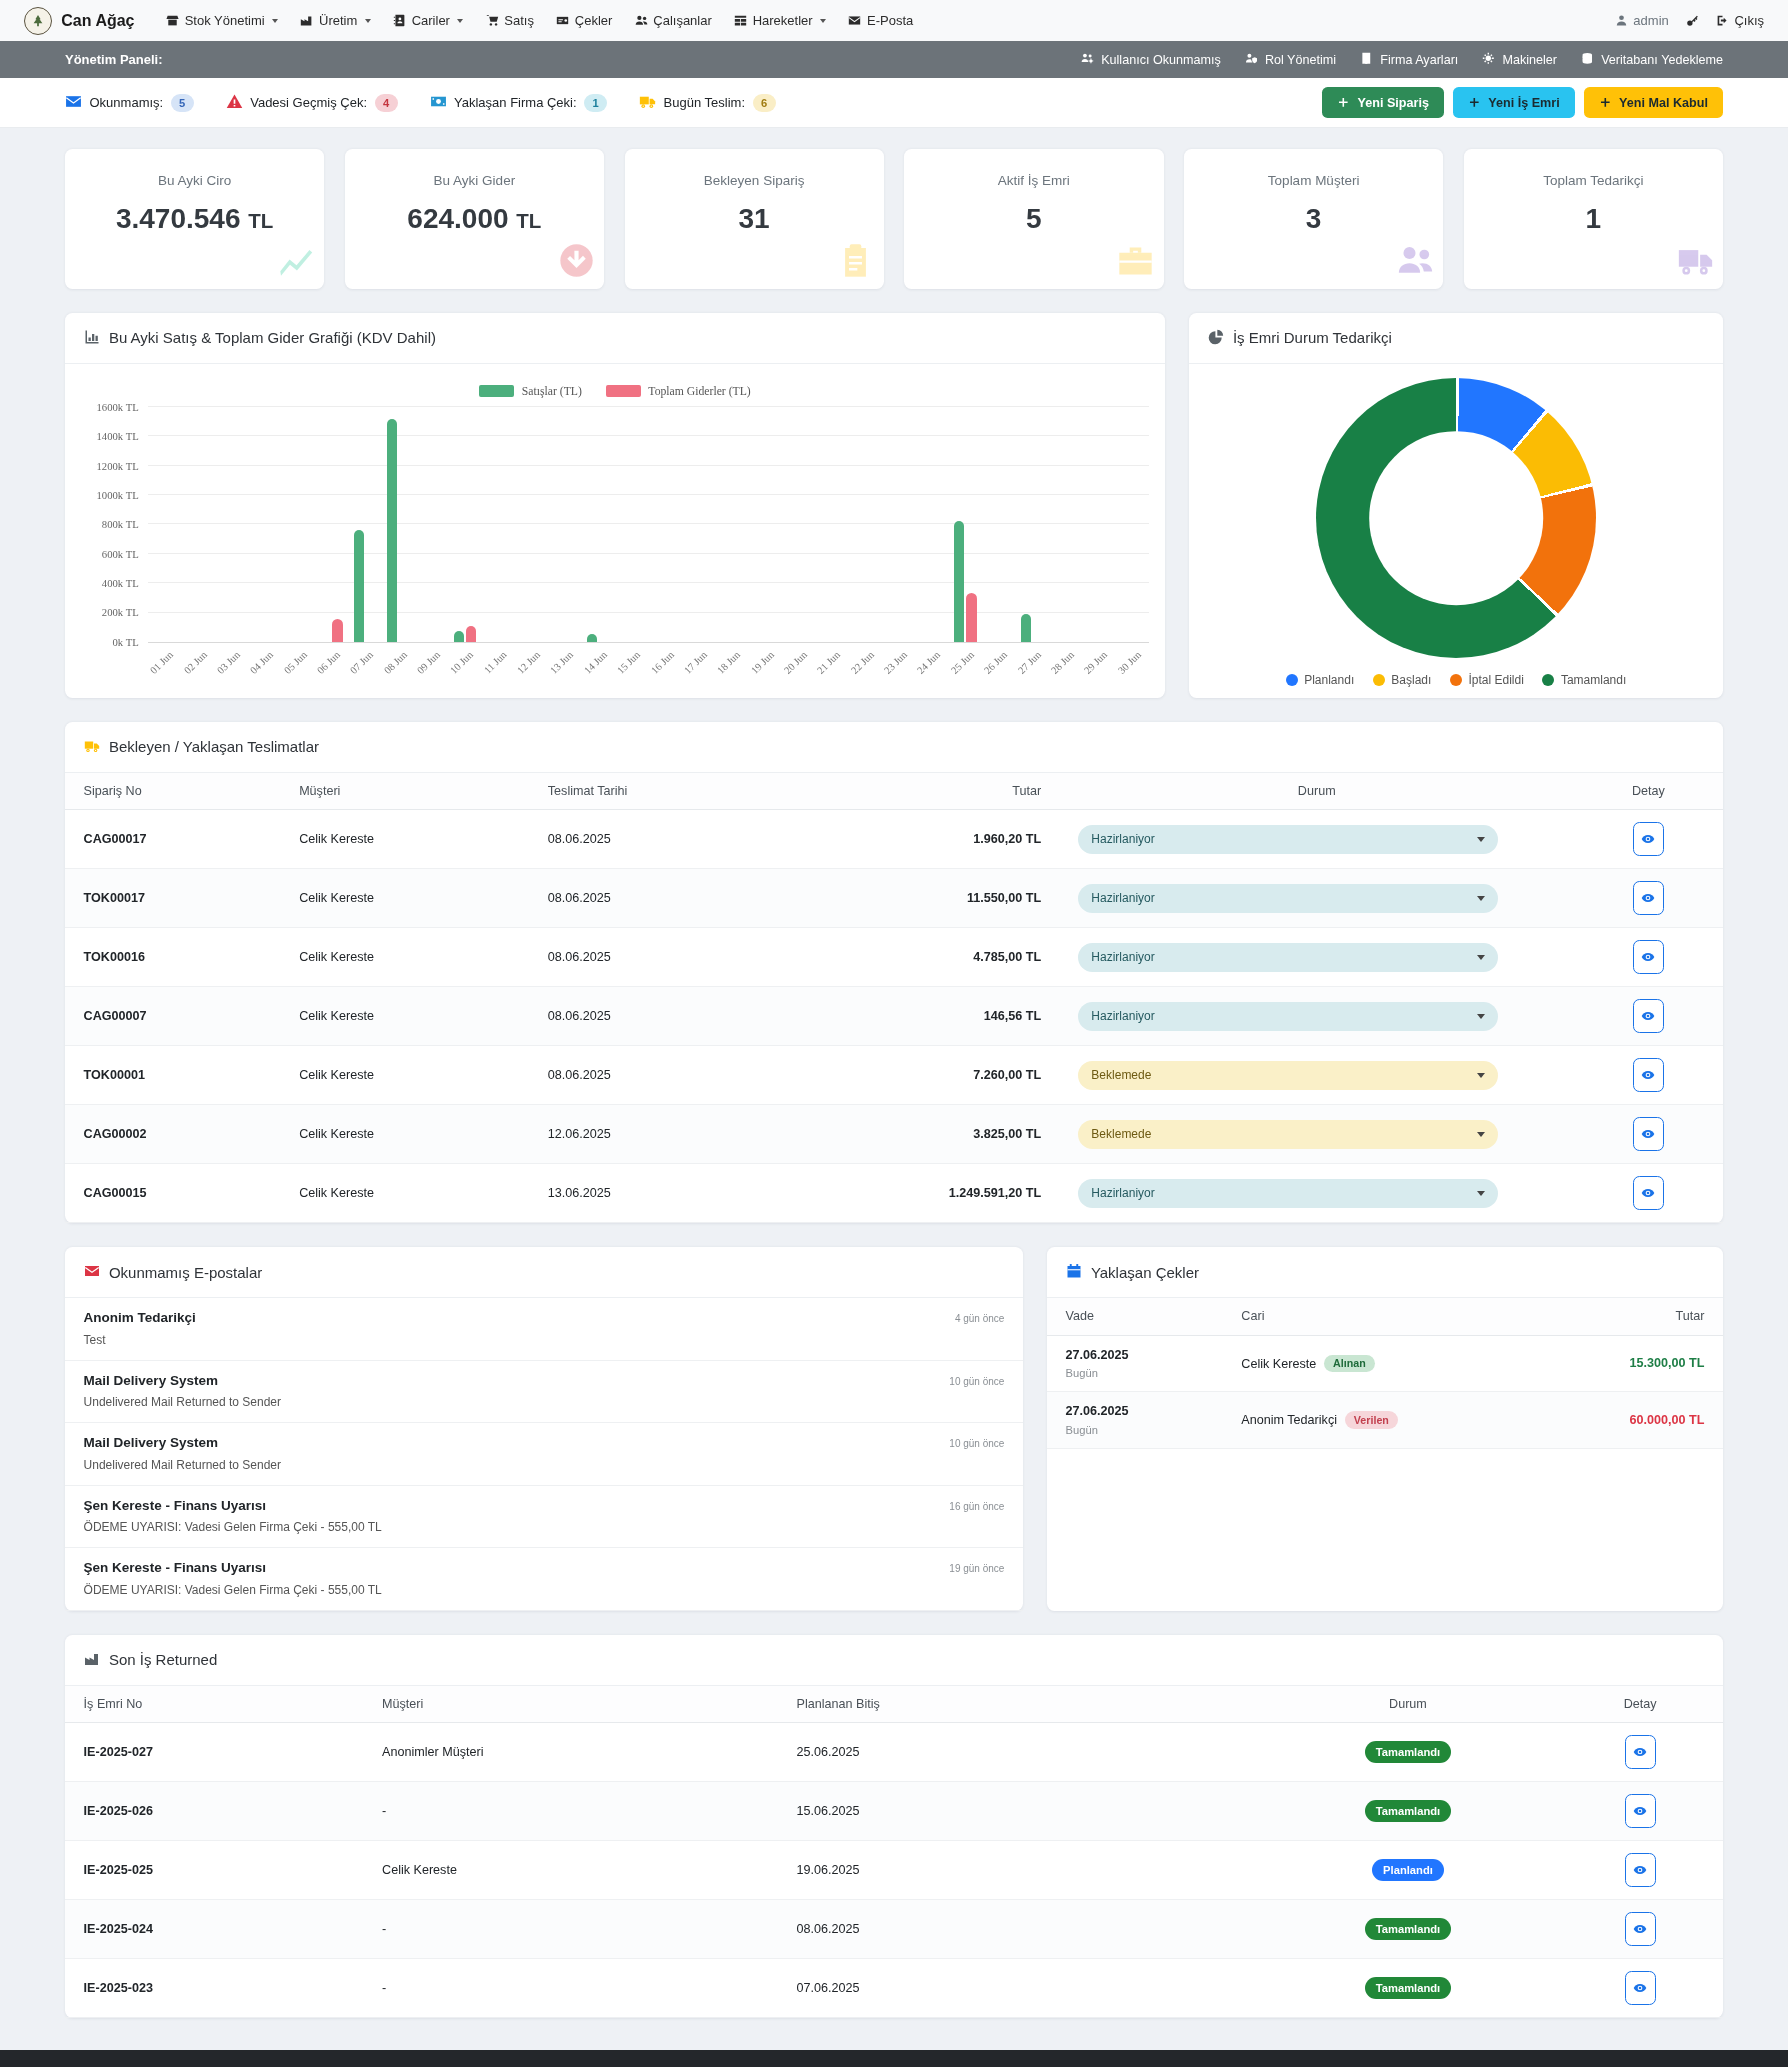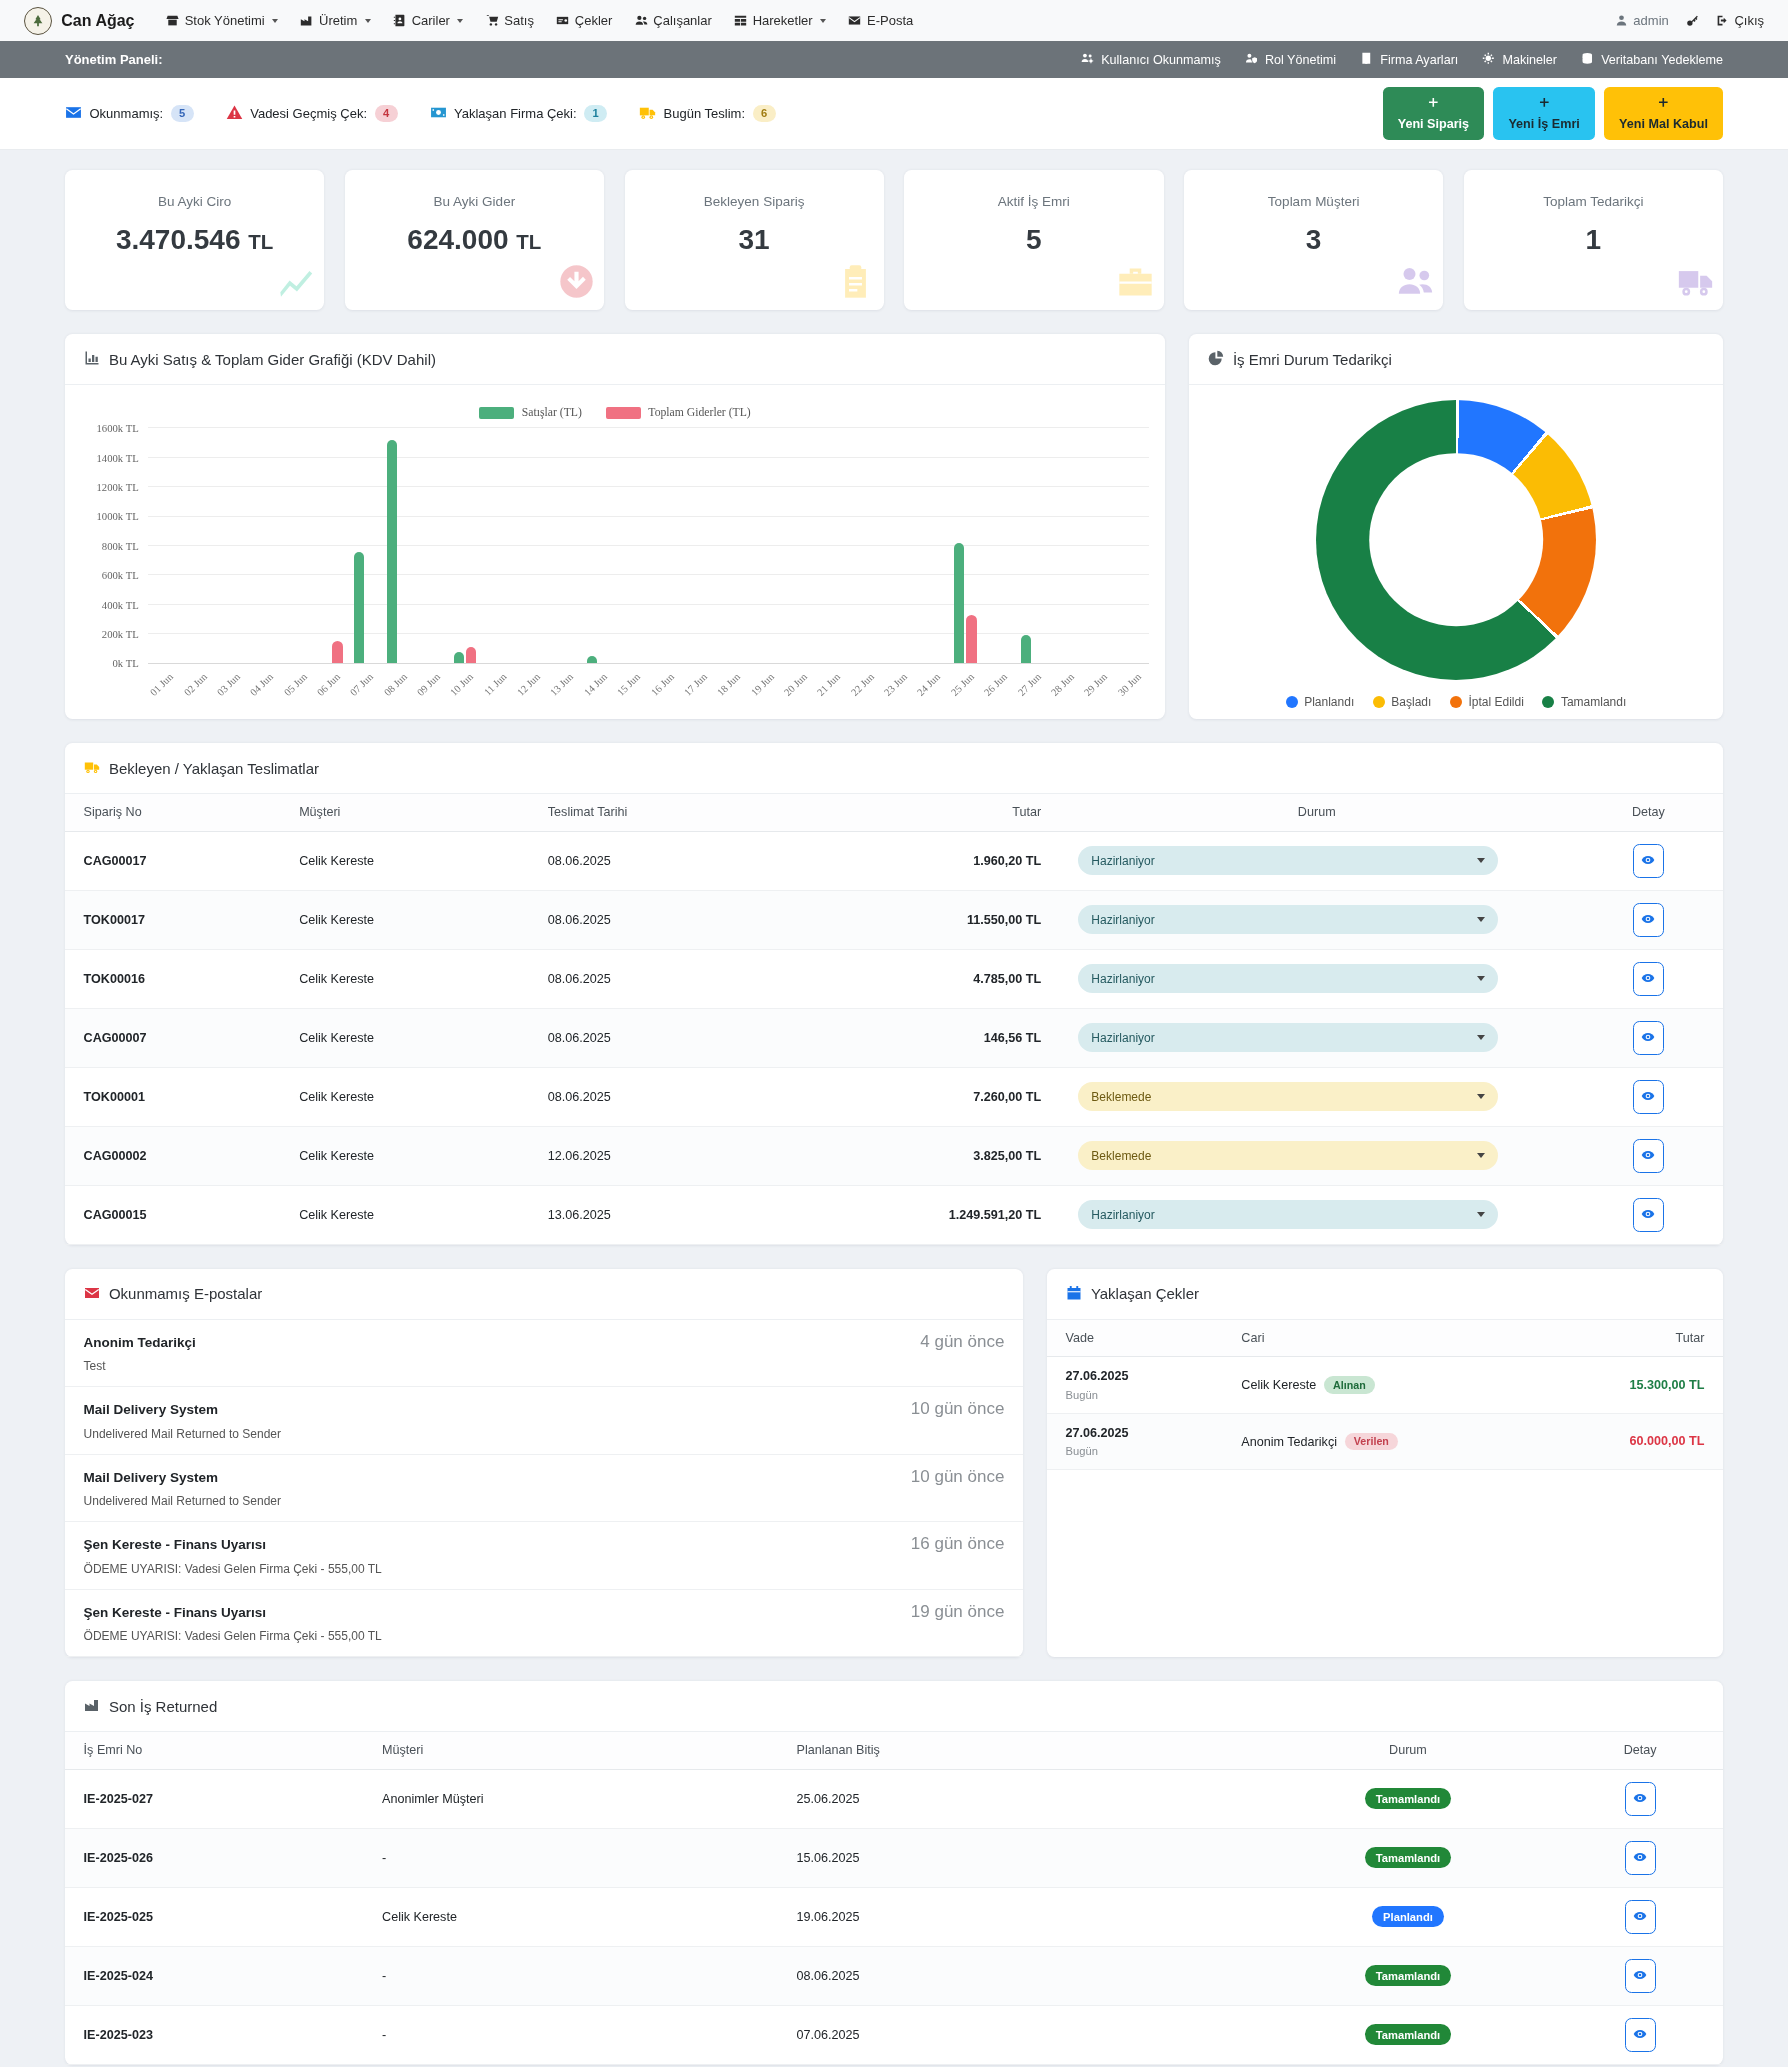--- a/index.html
+++ b/index.html
@@ -25,21 +25,21 @@
   .adminbar-title { font-weight:bold; font-size:13px; }
   .adminbar-links { margin-left:auto; display:flex; gap:24px; }
   .admin-link { display:flex; align-items:center; gap:7.5px; font-size:12.6px; color:#fff; cursor:pointer; }
 
   
   .alertbar { background:#fff; border-bottom:0.9px solid #e9ecef; padding:9.3px 65px; display:flex; align-items:center; gap:32px; }
   .alert-item { display:flex; align-items:center; gap:7.5px; font-size:13px; color:#212529; }
   .alert-item .aic { font-size:17px; }
   .badge-pill { font-size:11.2px; font-weight:bold; padding:2.8px 8.4px; border-radius:9.3px; }
   .alert-actions { margin-left:auto; display:flex; gap:9.3px; }
-  .abtn { display:flex; align-items:center; gap:7.5px; border:none; border-radius:5.6px; padding:8.4px 15px; font-size:12.6px; font-weight:bold; cursor:pointer; font-family:inherit;flex-direction:column; }
+  .abtn { display:flex; align-items:center; gap:7.5px; border:none; border-radius:5.6px; padding:8.4px 15px; font-size:12.6px; font-weight:bold; cursor:pointer; font-family:inherit; }
 
   
   .wrap { padding:0 65px; }
   .stats-row { display:flex; gap:20.5px; margin-top:20.5px; }
   .stat-card { flex:1; background:#fff; border-radius:7.5px; box-shadow:0 0.9px 2.8px rgba(30,40,60,.08); padding:24px 15px 28px; text-align:center; position:relative; overflow:hidden; min-height:140px; }
   .stat-label { color:#6c757d; font-size:13.5px; }
   .stat-value { margin-top:15px; font-size:28px; font-weight:bold; color:#343a40; }
   .stat-value .unit { font-size:20.5px; }
   .stat-bgicon { position:absolute; right:9.3px; bottom:5.6px; font-size:37px; opacity:.28; }
 
@@ -98,21 +98,21 @@
   .sb-green { background:#218838; }
   .sb-blue { background:#2176ff; }
 
   
   .two-col { display:flex; gap:24px; margin-top:24px; align-items:stretch; }
   .emails-card { flex:1 1 58%; }
   .checks-card { flex:0 0 676px; }
   .email-item { padding:12px 18.6px 13px; border-bottom:0.9px solid #eef0f2; cursor:pointer; }
   .email-top { display:flex; justify-content:space-between; align-items:baseline; }
   .email-sender { font-weight:bold; font-size:13.5px; color:#212529; }
-  .email-time { font-size:17px; color:#8a8f94; }
+  .email-time { font-size:10px; color:#8a8f94; }
   .email-subject { margin-top:7.5px; font-size:12px; color:#555; }
   .check-sub { font-size:11.2px; color:#8a8f94; margin-top:5.6px; font-weight:normal; }
   .tag { display:inline-block; margin-left:7.5px; padding:2.8px 9.3px; border-radius:9.3px; font-size:10.7px; font-weight:bold; }
   .tag-in { background:#c9e6d2; color:#1e6b3a; }
   .tag-out { background:#f6d6da; color:#c2414f; }
   .amt-green { color:#1e7e46; font-weight:bold; }
   .amt-red { color:#dc3545; font-weight:bold; }
 
   
   .footer { margin-top:32px; background:#24272b; color:#f1f3f5; text-align:center; padding:20.5px 0 24px; font-size:12.6px; font-weight:bold; }

